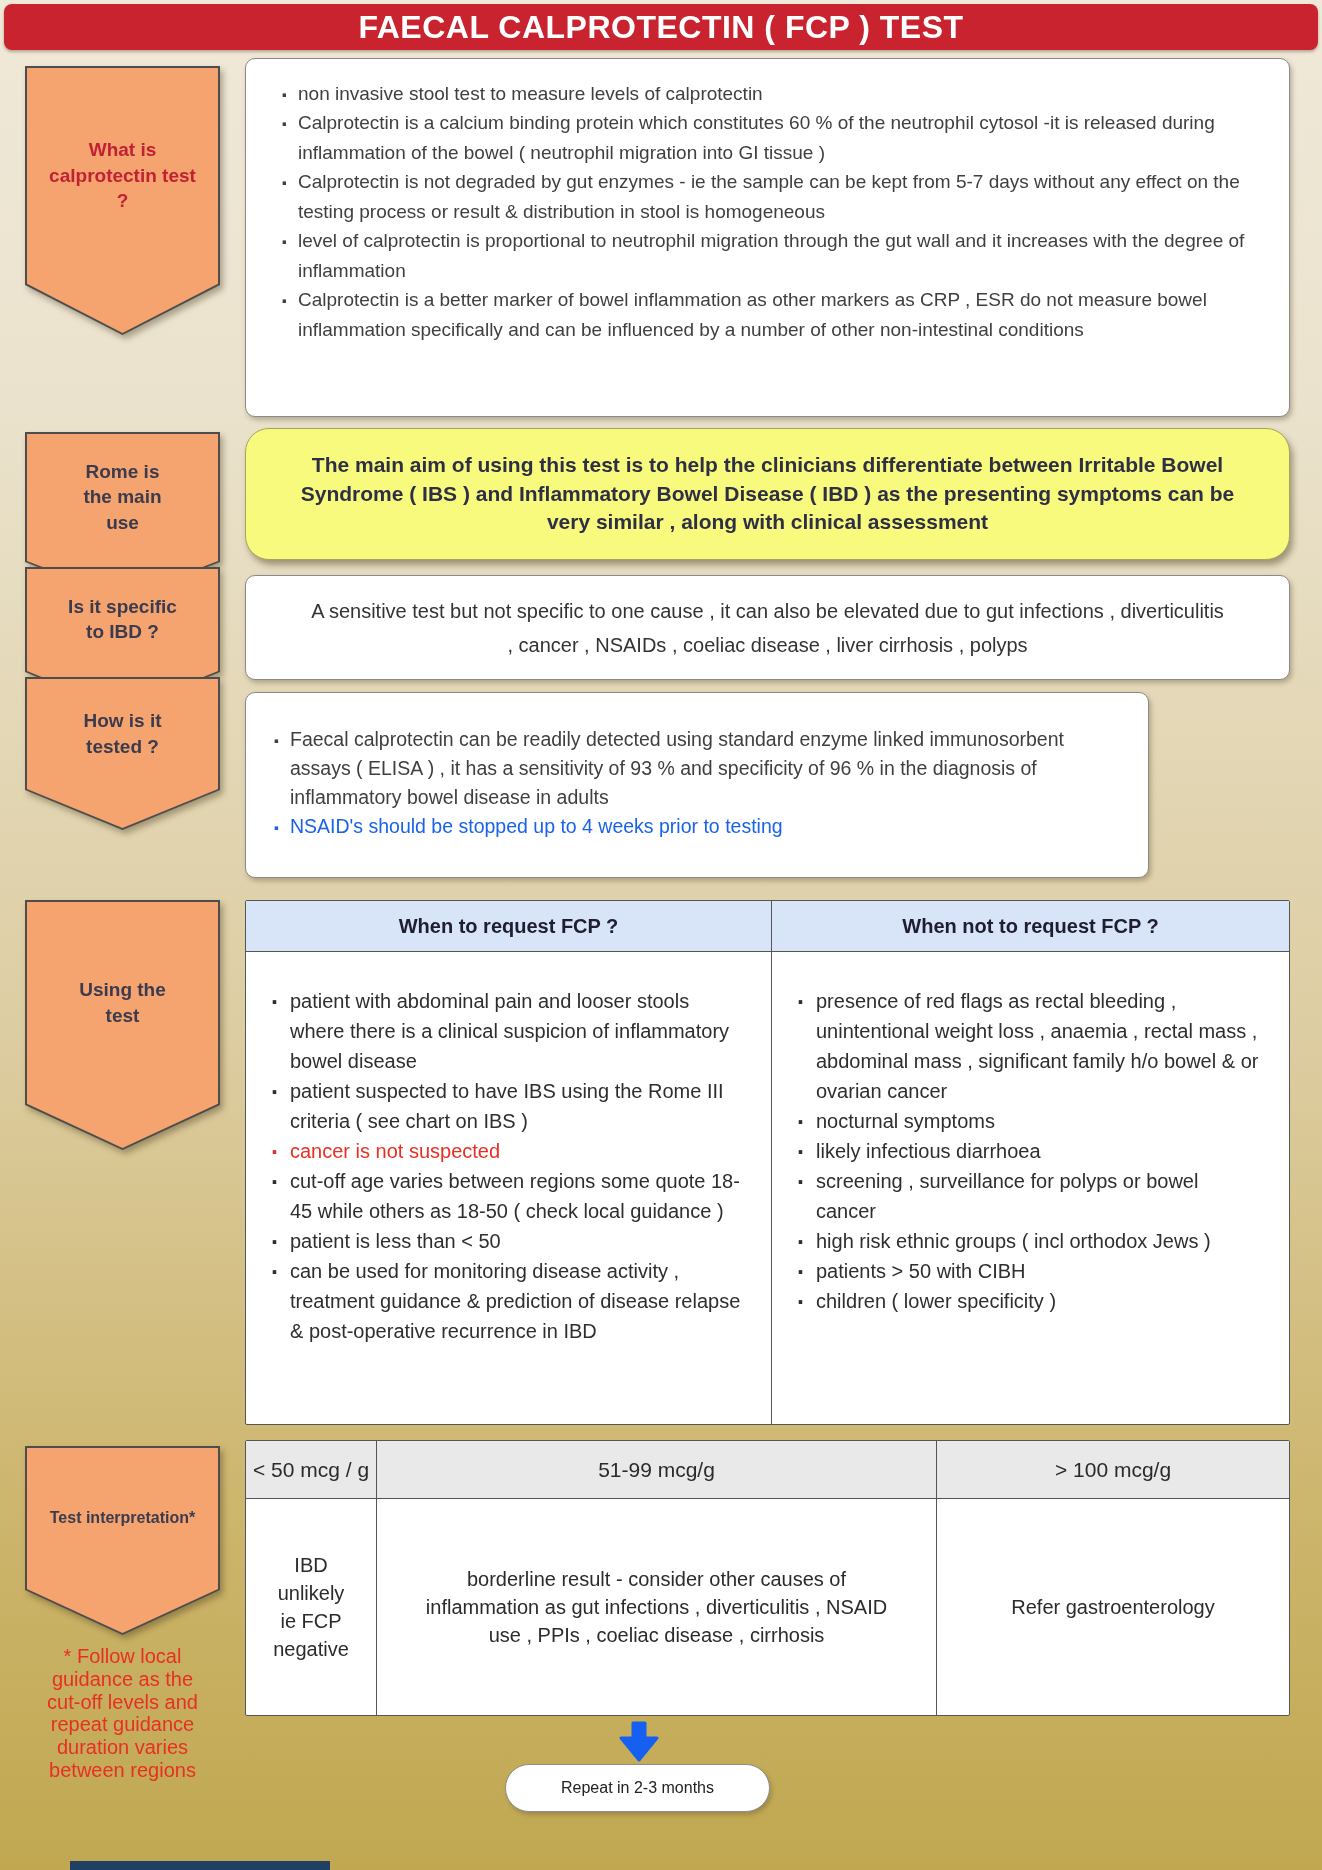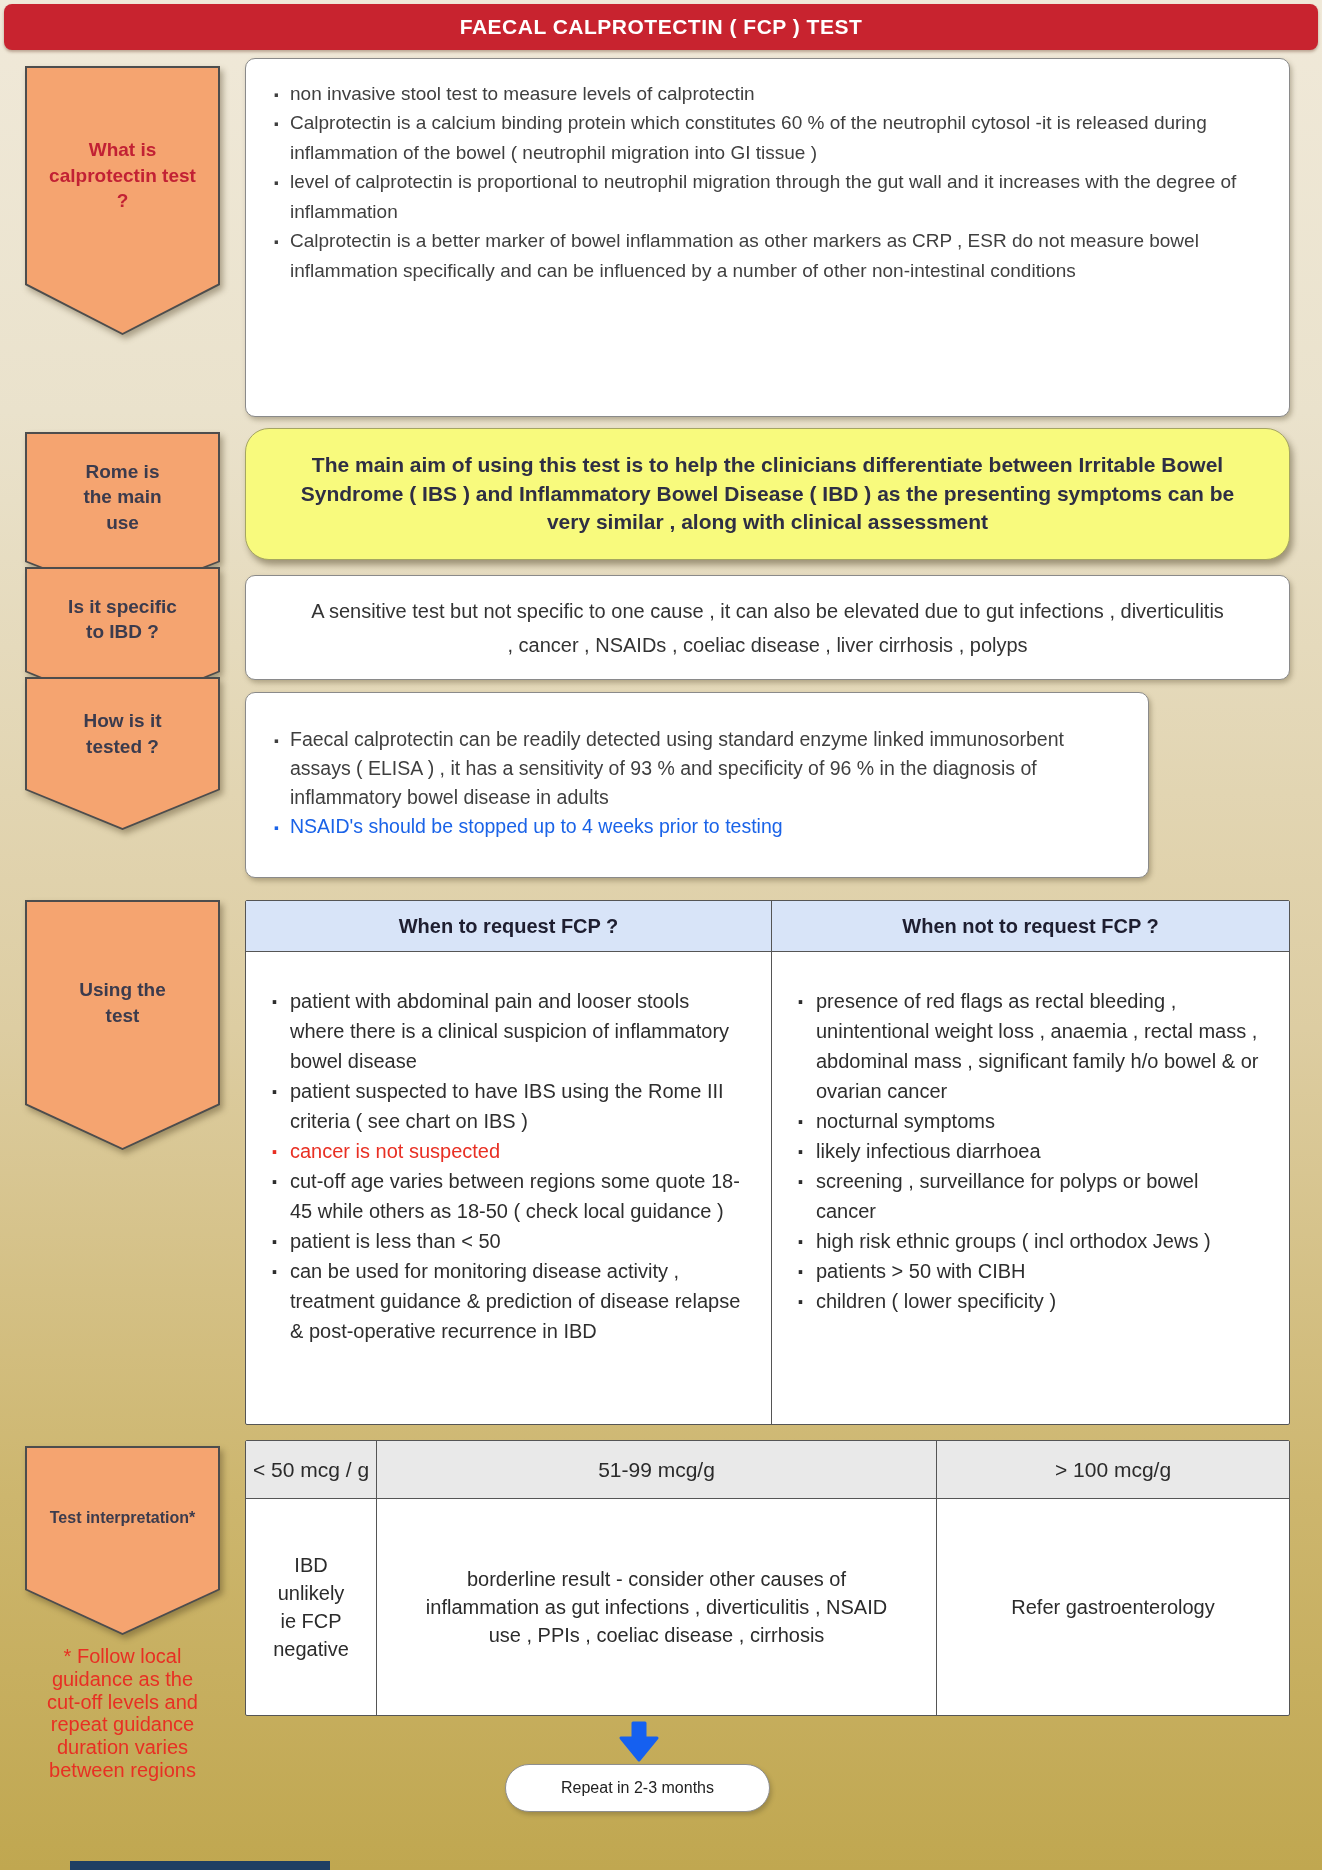--- a/index.html
+++ b/index.html
@@ -21,21 +21,21 @@
     position:relative;width:1322px;height:1870px;overflow:hidden;
     background:linear-gradient(180deg,#f0e9d9 0%,#eae2cc 22%,#ddcda2 55%,#cdb66e 80%,#c0a750 100%);
   }
   
   .banner{
     position:absolute;left:4px;top:4px;width:1314px;height:46px;
     background:var(--banner_red);border-radius:8px;
     display:flex;align-items:center;justify-content:center;
     box-shadow:0 2px 3px rgba(90,40,20,.35);
   }
-  .banner span{color:#fff;font-weight:700;font-size:21px;letter-spacing:.5px;}
+  .banner span{color:#fff;font-weight:700;font-size:32px;letter-spacing:.5px;}
   
   .arrow-tag{position:absolute;filter:drop-shadow(3px 4px 3px rgba(70,55,25,.40));}
   .arr-outer{position:absolute;inset:0;background:#4d4d4d;
     clip-path:polygon(0 0,100% 0,100% var(--rect,80%),50% 100%,0 var(--rect,80%));}
   .arr-inner{position:absolute;inset:2px;background:var(--arrow_orange);
     clip-path:polygon(0 0,100% 0,100% var(--rect,80%),50% 100%,0 var(--rect,80%));}
   .arr-label{position:absolute;left:0;top:0;width:100%;height:var(--rect,80%);
     display:flex;align-items:center;justify-content:center;text-align:center;
     font-weight:700;font-size:19px;line-height:1.35;color:var(--dark_label);}
   .arr-label.crimson{color:var(--crimson_label);}
@@ -141,24 +141,25 @@
   </div>
 
   <div class="arrow-tag" style="left:25px;top:1446px;width:195px;height:189px;--rect:76.2%">
     <div class="arr-outer"></div>
     <div class="arr-inner"></div>
     <div class="arr-label" style="font-size:16px;">
       <span style="width:158px;">Test interpretation*</span>
     </div>
   </div>
 
-  <div class="panel" style="left:245px;top:58px;width:1045px;height:359px;">
+  <div class="panel" style="left:245px;top:58px;width:1045px;height:359px;padding-left:8px;">
     <div class="bullets">
       <div class="b-item"><span>non invasive stool test to measure levels of calprotectin</span></div>
       <div class="b-item"><span>Calprotectin is a calcium binding protein which constitutes 60 % of the neutrophil cytosol -it is released during inflammation of the bowel ( neutrophil migration into GI tissue )</span></div>
+      <div class="b-item"><span>Calprotectin is not degraded by gut enzymes - ie the sample can be kept from 5-7 days without any effect on the testing process or result &amp; distribution in stool is homogeneous</span></div>
       <div class="b-item"><span>level of calprotectin is proportional to neutrophil migration through the gut wall and it increases with the degree of inflammation</span></div>
       <div class="b-item"><span>Calprotectin is a better marker of bowel inflammation as other markers as CRP , ESR do not measure bowel inflammation specifically and can be influenced by a number of other non-intestinal conditions</span></div>
     </div>
   </div>
 
   <div class="yellow-panel" style="left:245px;top:428px;width:1045px;height:132px;">
     <div>The main aim of using this test is to help the clinicians differentiate between Irritable Bowel Syndrome ( IBS ) and Inflammatory Bowel Disease ( IBD ) as the presenting symptoms can be very similar , along with clinical assessment</div>
   </div>
 
   <div class="panel center-panel" style="left:245px;top:575px;width:1045px;height:105px;">

